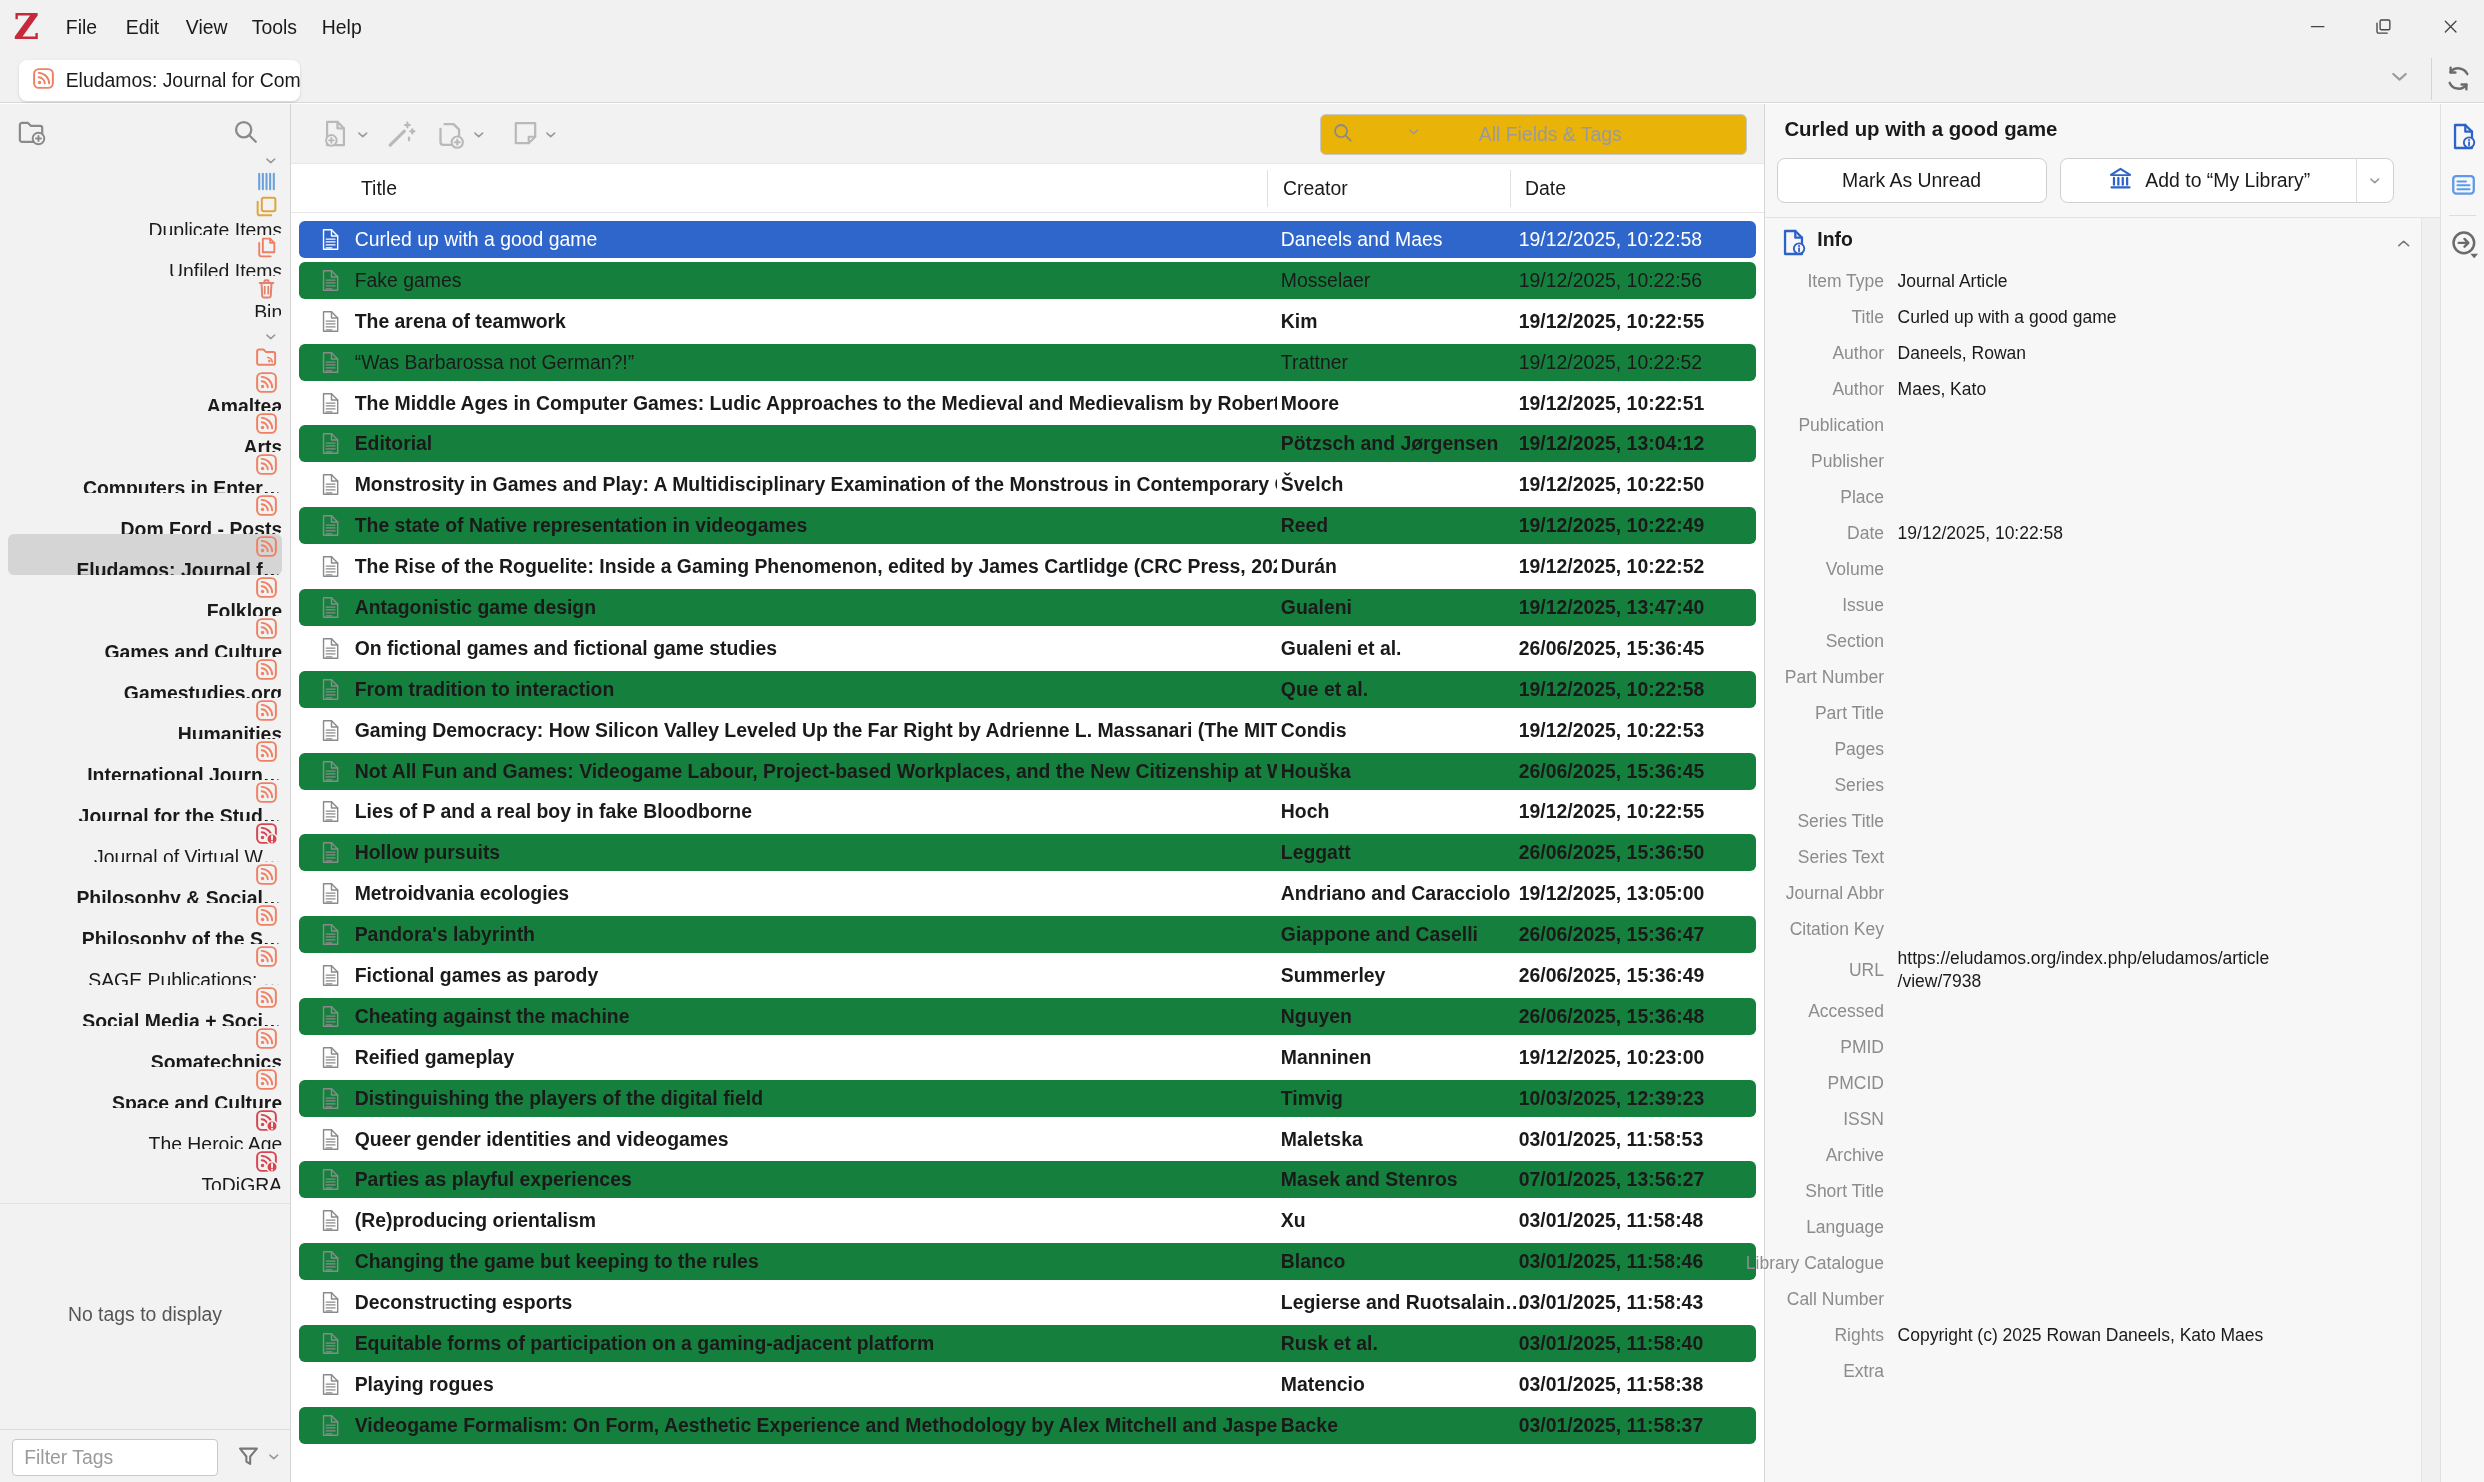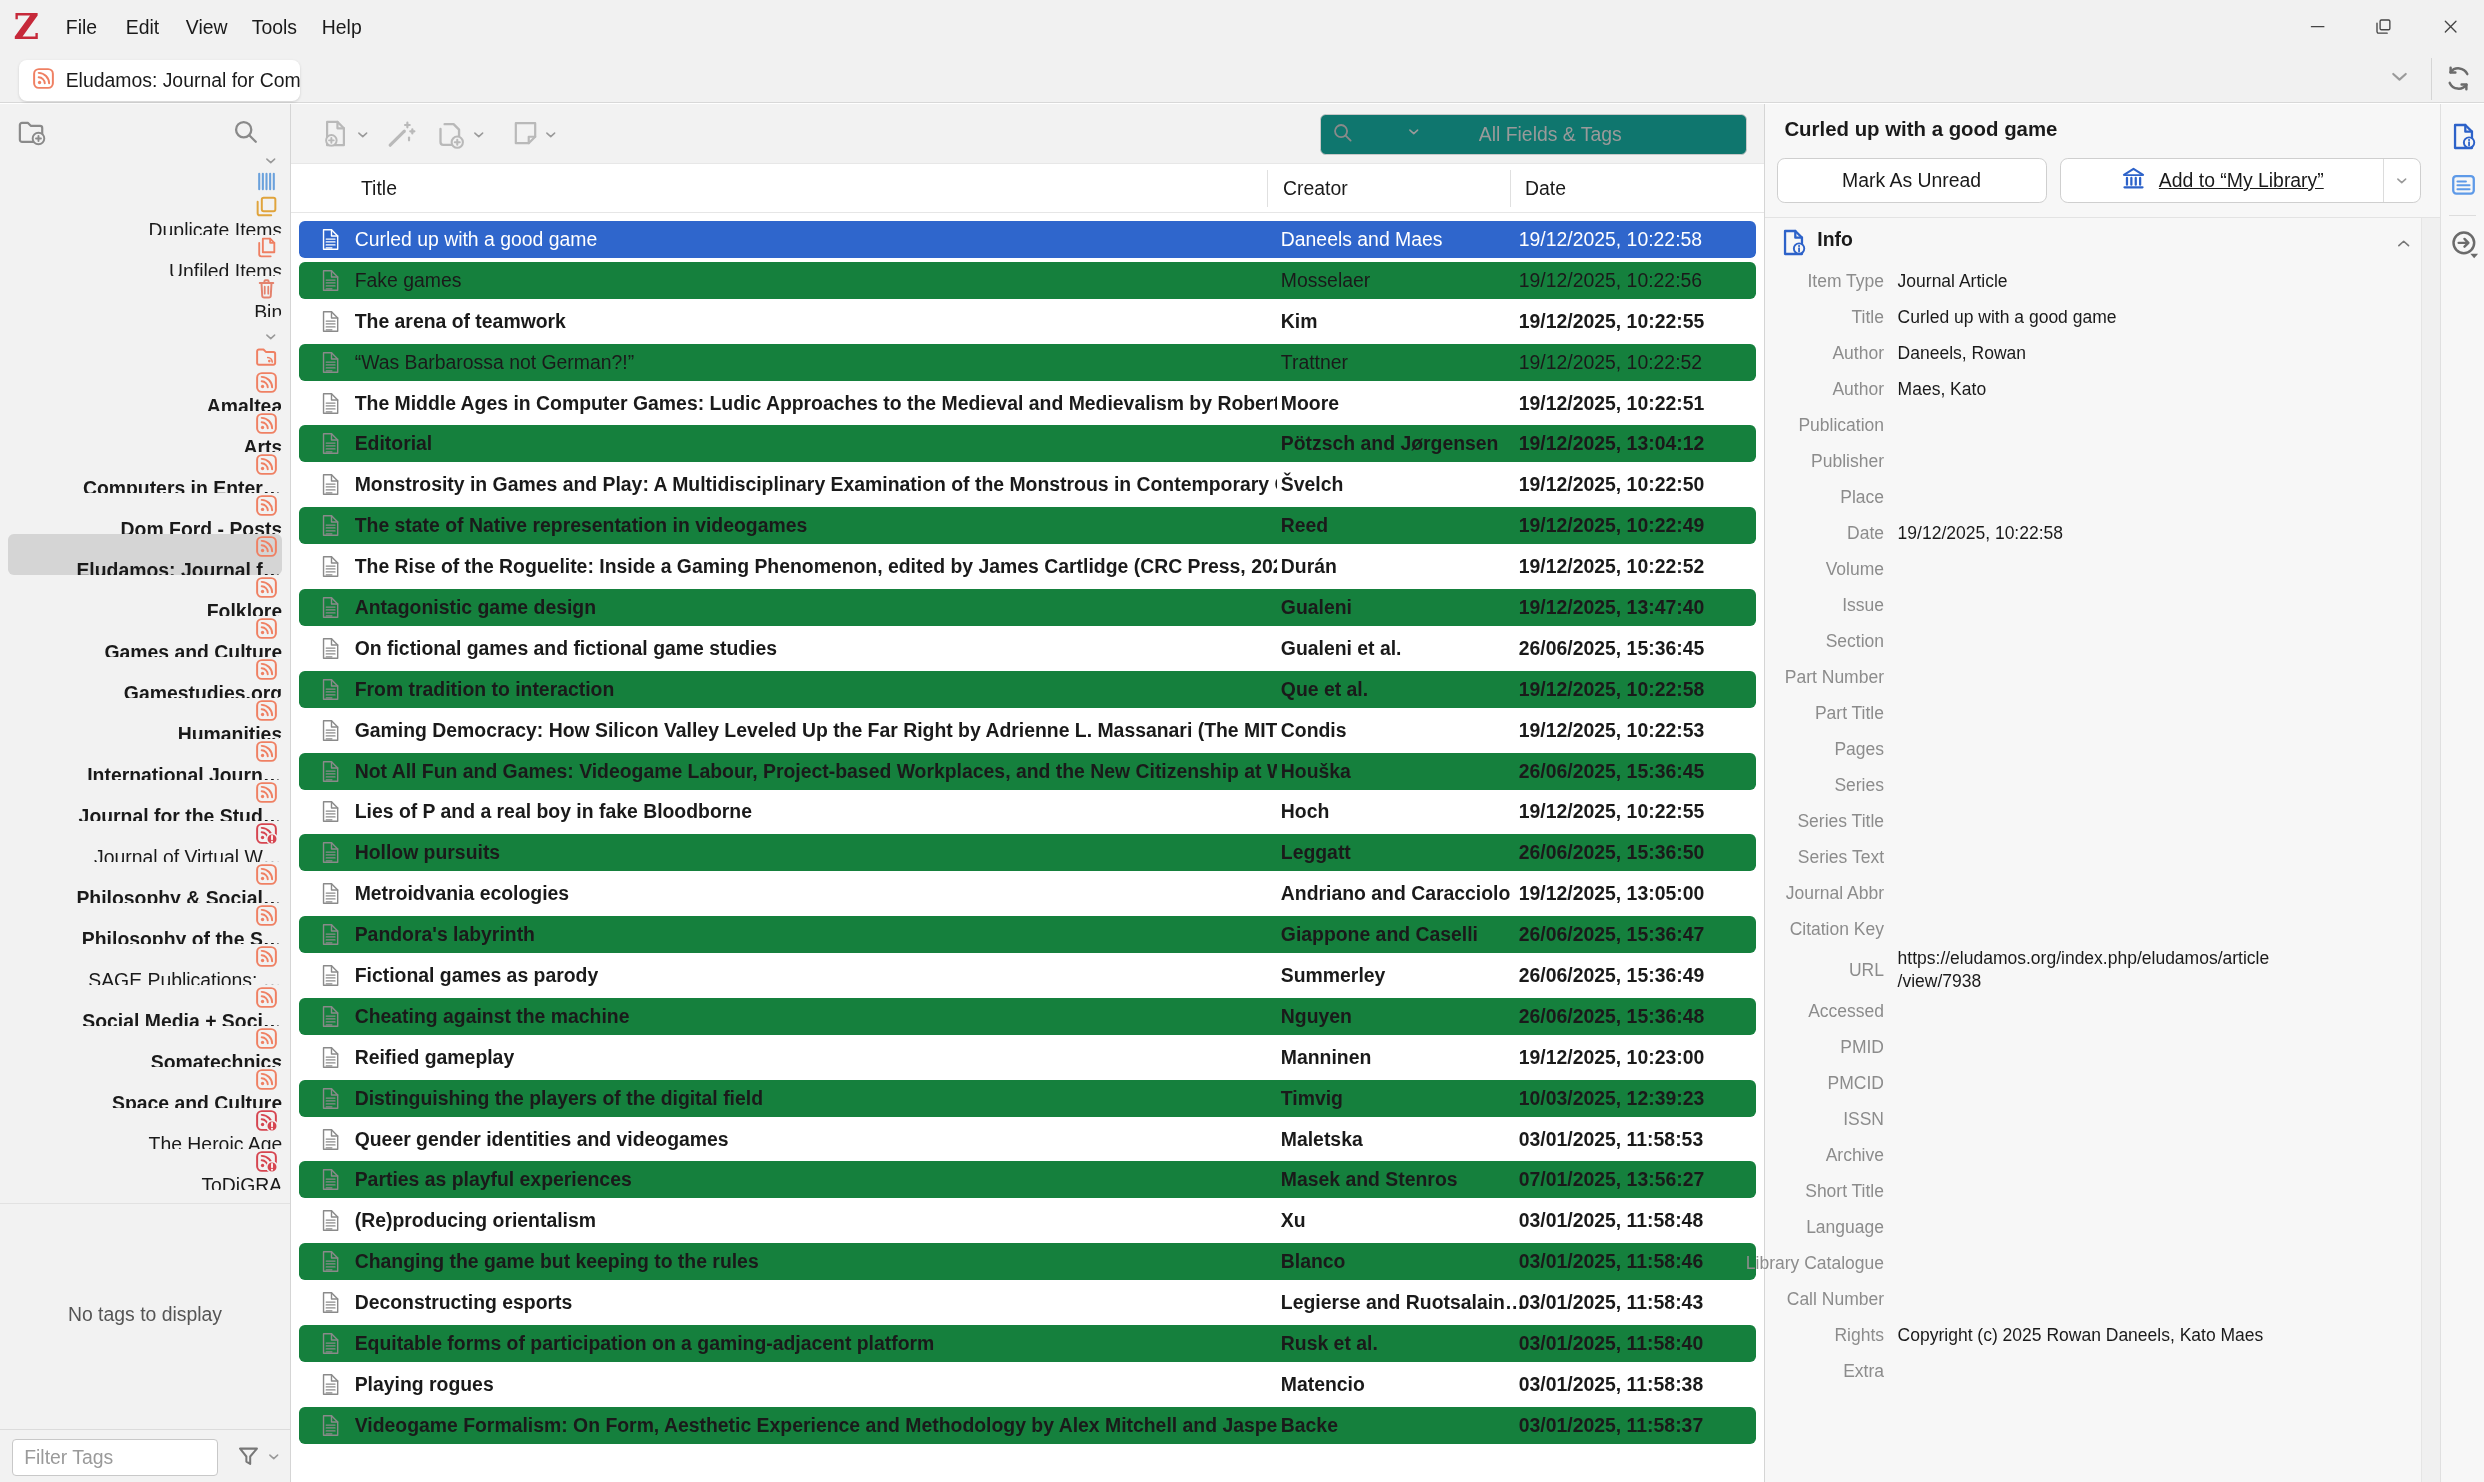--- a/index.html
+++ b/index.html
@@ -46,41 +46,41 @@
   .filter-bar { position:absolute; bottom:0; left:0; width:100%; height:54px; border-top:1px solid #dcdcdc; }
   .filter-input { position:absolute; left:11.6px; top:8.7px; width:206px; height:37px; border:1px solid #c8c8c8; border-radius:4px; background:#fff; font-size:19.4px; padding:0 11.6px; color:#1a1a1a; font-family:inherit; }
   .filter-input::placeholder { color:#9a9a9a; }
   .funnel-btn { position:absolute; left:235px; top:12.6px; }
   .funnel-chv { position:absolute; left:266px; top:19.4px; }
 
   
   .items-toolbar { position:relative; height:60px; background:#f2f2f2; border-bottom:1px solid #e7e7e7; }
   .tb-icon { position:absolute; top:13.6px; }
   .tb-chv { position:absolute; top:23px; }
-  .searchbox { position:absolute; left:1029px; top:9.7px; width:427px; height:41px; background:#0f766e; border:1px solid #c8c8c8; border-radius:5.8px; display:flex; align-items:center; padding:0 9.7px;gap:48px; }
+  .searchbox { position:absolute; left:1029px; top:9.7px; width:427px; height:41px; background:#eab308; border:1px solid #c8c8c8; border-radius:5.8px; display:flex; align-items:center; padding:0 9.7px;gap:48px; }
   .searchbox input { border:none; outline:none; font-size:19.4px; margin-left:9.7px; width:320px; background:transparent; font-family:inherit; }
   .searchbox input::placeholder { color:#9a9a9a; }
   .cols-header { position:relative; height:49px; background:#fff; border-bottom:1px solid #e6e6e6; font-size:19.4px; }
   .col-title { position:absolute; top:12.6px; }
   .col-div { position:absolute; top:5.8px; width:1px; height:37px; background:#e0e0e0; }
   .rows { position:absolute; top:117px; left:0; right:0; }
   .row { height:37px; margin:0 7.8px 3.9px 7.8px; border-radius:5.8px; display:flex; align-items:center; padding-left:21.3px; position:relative; font-size:19.4px; white-space:nowrap; }
   .row.stripe { background:#15803d; }
   .row.selected { background:#2f66cc; color:#fff; }
   .row .ricon { display:flex; color:#8a8a8a; flex:none; }
   .row.selected .ricon { color:#fff; }
   .row .rtitle { margin-left:11.6px; overflow:hidden; max-width:922px; }
   .row .rcreator { position:absolute; left:982px; }
   .row .rdate { position:absolute; left:1220px; }
 
   
   .ip-title { position:absolute; left:19.4px; top:13.6px; font-size:20.4px; font-weight:bold; }
   .btn { position:absolute; top:54px; height:45px; background:#fff; border:1px solid #cfcfcf; border-radius:7.8px; display:flex; align-items:center; justify-content:center; font-size:19.4px; }
   .btn-unread { left:11.6px; width:270px; }
-  .btn-add { left:295px; width:361px; padding-right:37px;text-decoration:underline; }
+  .btn-add { left:295px; width:334px; padding-right:37px; }
   .btn-add .blabel { margin-left:11.6px; }
   .btn-add .chv-sec { position:absolute; right:0; top:0; width:37px; height:43px; border-left:1px solid #dcdcdc; display:flex; align-items:center; justify-content:center; }
   .ip-sep { position:absolute; left:0; top:113px; width:100%; border-top:1px solid #e3e3e3; }
   .info-header { position:absolute; left:13.6px; top:124px; display:flex; align-items:flex-start; }
   .info-header .ih-label { font-size:19.4px; font-weight:bold; margin-left:9.7px; }
   .collapse-btn { position:absolute; left:629px; top:130px; }
   .fields { position:absolute; left:0; top:159px; width:656px; }
   .field { display:flex; min-height:36px; align-items:center; font-size:17.5px; }
   .fl { flex:none; width:119px; margin-right:13.6px; display:flex; justify-content:flex-end; color:#8c8c8c; }
   .fl span { white-space:nowrap; }

